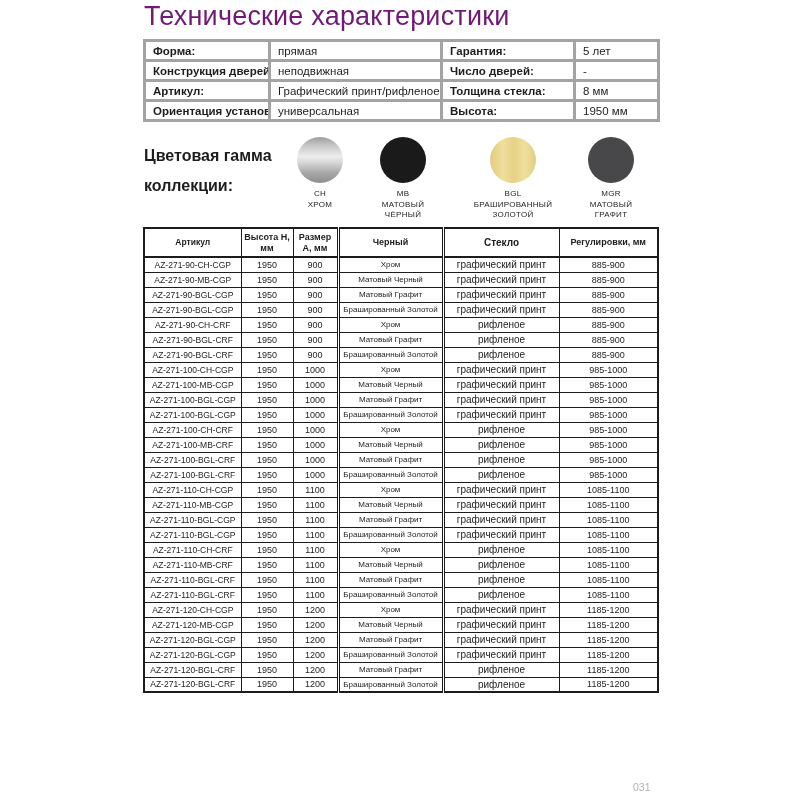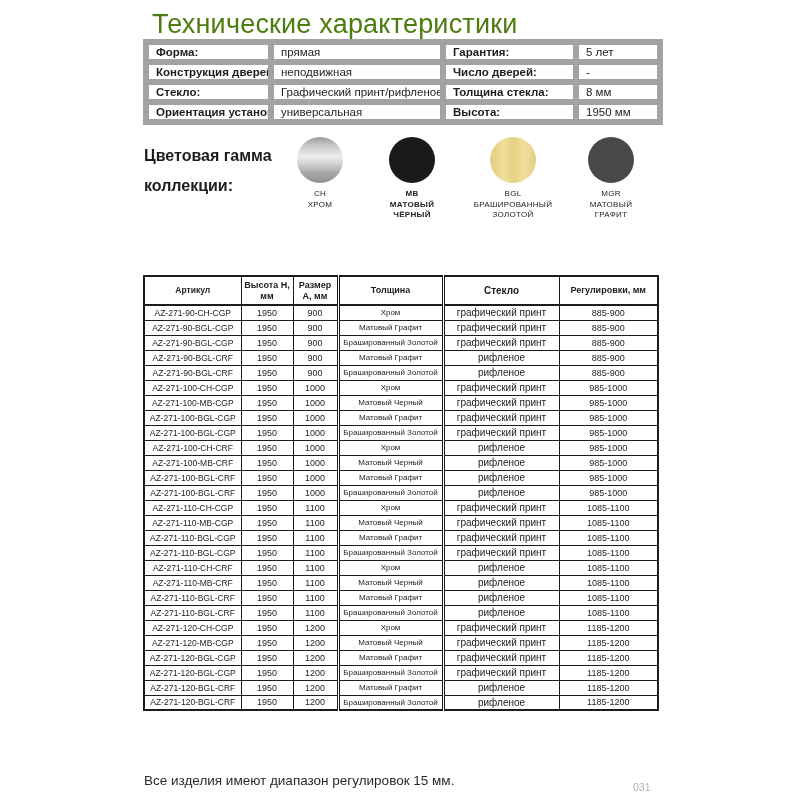--- a/index.html
+++ b/index.html
@@ -4,58 +4,57 @@
 <style>
   * { box-sizing: border-box; }
   html, body { margin: 0; padding: 0; }
   body {
     width: 800px; height: 800px; background: #ffffff;
     font-family: "Liberation Sans", sans-serif; color: #1d1d1d;
   }
   .page { position: relative; width: 800px; height: 800px; overflow: hidden; background: #fff; }
 
   .title {
-    position: absolute; left: 144px; top: 1px; margin: 8px;
-    font-size: 27px; font-weight: 500; letter-spacing: 0.2px; color: #4d7c0f;
+    position: absolute; left: 144px; top: 1px; margin: 0;
+    font-size: 27px; font-weight: 500; letter-spacing: 0.2px; color: #701a75;
   }
 
   
   .spec-table {
     position: absolute; left: 143px; top: 39px; width: 514px;
     border-collapse: collapse; table-layout: fixed;
     border: 2px solid #1c1c1c;
   }
   .spec-table td {
-    border: 6px solid #a3a3a3; height: 20px; padding: 0 3px 0 7px;
+    border: 3px solid #a3a3a3; height: 20px; padding: 0 3px 0 7px;
     font-size: 11.5px; vertical-align: middle; overflow: hidden; white-space: nowrap;
   }
   .spec-table td.label { font-weight: bold; }
 
   
   .colors-label {
     position: absolute; left: 144px; top: 141px;
     font-size: 16px; font-weight: bold; line-height: 30px; white-space: pre-line;
   }
   .swatches { position: absolute; left: 143px; top: 137px; width: 514px; height: 90px; }
   .swatch { position: absolute; top: 0; width: 120px; text-align: center; }
   .swatch:nth-child(1) { left: 117px; }
-  .swatch:nth-child(2) { left: 209px; font-weight: bold; }
+  .swatch:nth-child(2) { left: 200px; }
   .swatch:nth-child(3) { left: 310px; }
   .swatch:nth-child(4) { left: 408px; }
   .swatch .circle { width: 46px; height: 46px; border-radius: 50%; margin: 0 auto 6px auto; }
   .circle.c-CH { background: linear-gradient(180deg,#9c9c9c 0%,#c6c6c6 18%,#ededed 42%,#d8d8d8 55%,#a7a7a7 78%,#8e8e8e 100%); }
   .circle.c-BGL { background: linear-gradient(90deg,#e2cc80 0%,#efdf9b 28%,#e6d287 52%,#f0e09e 76%,#e2cc80 100%); }
   .swatch-label { font-size: 8px; line-height: 10.5px; letter-spacing: 0.3px; white-space: pre-line; color: #222; }
 
   
   .main-table {
     position: absolute; left: 143px; top: 227px; width: 514px;
     border-collapse: collapse; table-layout: fixed;
     border: 2px solid #1c1c1c;
-    margin-top: 48px;
   }
   .main-table th {
     font-size: 9px; font-weight: bold; border: 1px solid #1c1c1c;
     border-bottom: 2px solid #1c1c1c; height: 29px; padding: 0 2px;
     text-align: center; vertical-align: middle; line-height: 11px;
   }
   .main-table td {
     font-size: 9px; border: 1px solid #1c1c1c; height: 15px;
     text-align: center; vertical-align: middle; padding: 0 1px;
     white-space: nowrap; overflow: hidden;
@@ -89,21 +88,21 @@
           <td class="label">Гарантия:</td>
           <td class="value">5 лет</td>
         </tr>
         <tr>
           <td class="label">Конструкция дверей:</td>
           <td class="value">неподвижная</td>
           <td class="label">Число дверей:</td>
           <td class="value">-</td>
         </tr>
         <tr>
-          <td class="label">Стекло:</td>
+          <td class="label">Артикул:</td>
           <td class="value">Графический принт/рифленое</td>
           <td class="label">Толщина стекла:</td>
           <td class="value">8 мм</td>
         </tr>
         <tr>
           <td class="label">Ориентация установки:</td>
           <td class="value">универсальная</td>
           <td class="label">Высота:</td>
           <td class="value">1950 мм</td>
         </tr>
@@ -145,48 +144,64 @@
         <col style="width:45px">
       <col style="width:105px">
         <col style="width:116px">
         <col style="width:99px">
     </colgroup>
     <thead>
         <tr>
           <th class="col-art">Артикул</th>
           <th class="col-h">Высота H, мм</th>
           <th class="col-a">Размер A, мм</th>
-          <th class="col-prof">Толщина</th>
+          <th class="col-prof">Черный</th>
           <th class="col-glass">Стекло</th>
           <th class="col-reg">Регулировки, мм</th>
         </tr>
       </thead>
     <tbody>
         <tr>
           <td class="col-art">AZ-271-90-CH-CGP</td>
           <td class="col-h">1950</td>
           <td class="col-a">900</td>
           <td class="col-prof">Хром</td>
           <td class="col-glass">графический принт</td>
           <td class="col-reg">885-900</td>
         </tr>
         <tr>
+          <td class="col-art">AZ-271-90-MB-CGP</td>
+          <td class="col-h">1950</td>
+          <td class="col-a">900</td>
+          <td class="col-prof">Матовый Черный</td>
+          <td class="col-glass">графический принт</td>
+          <td class="col-reg">885-900</td>
+        </tr>
+        <tr>
           <td class="col-art">AZ-271-90-BGL-CGP</td>
           <td class="col-h">1950</td>
           <td class="col-a">900</td>
           <td class="col-prof">Матовый Графит</td>
           <td class="col-glass">графический принт</td>
           <td class="col-reg">885-900</td>
         </tr>
         <tr>
           <td class="col-art">AZ-271-90-BGL-CGP</td>
           <td class="col-h">1950</td>
           <td class="col-a">900</td>
           <td class="col-prof">Брашированный Золотой</td>
           <td class="col-glass">графический принт</td>
+          <td class="col-reg">885-900</td>
+        </tr>
+        <tr>
+          <td class="col-art">AZ-271-90-CH-CRF</td>
+          <td class="col-h">1950</td>
+          <td class="col-a">900</td>
+          <td class="col-prof">Хром</td>
+          <td class="col-glass">рифленое</td>
           <td class="col-reg">885-900</td>
         </tr>
         <tr>
           <td class="col-art">AZ-271-90-BGL-CRF</td>
           <td class="col-h">1950</td>
           <td class="col-a">900</td>
           <td class="col-prof">Матовый Графит</td>
           <td class="col-glass">рифленое</td>
           <td class="col-reg">885-900</td>
         </tr>
@@ -370,16 +385,15 @@
           <td class="col-art">AZ-271-120-BGL-CRF</td>
           <td class="col-h">1950</td>
           <td class="col-a">1200</td>
           <td class="col-prof">Брашированный Золотой</td>
           <td class="col-glass">рифленое</td>
           <td class="col-reg">1185-1200</td>
         </tr>
       </tbody>
   </table>
 
-  <div class="note">Все изделия имеют диапазон регулировок 15 мм.</div>
   <div class="page-number">031</div>
 
 </div>
 
 </body></html>

